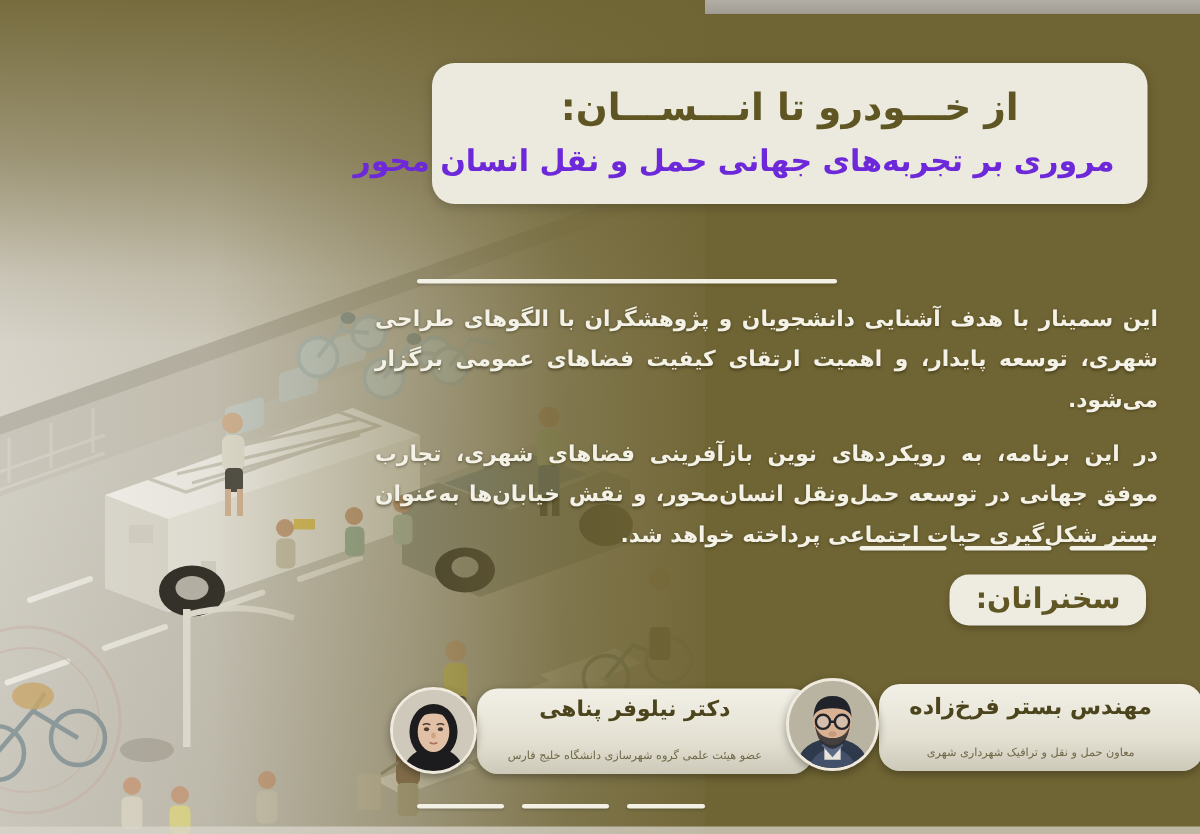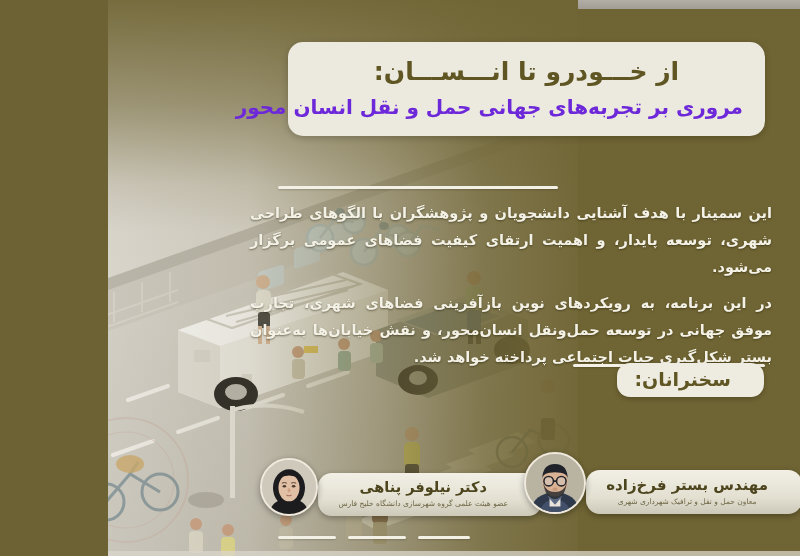--- a/index.html
+++ b/index.html
@@ -2,21 +2,21 @@
 <html lang="fa" dir="rtl"><head>
 <meta charset="utf-8">
 <style>
   html,body{margin:0;padding:0;}
   body{
     width:800px;height:556px;overflow:hidden;
     font-family:"DejaVu Sans","Liberation Sans",sans-serif;
     background:#6d6233;
   }
   .poster{
-    position:relative;width:692px;height:556px;overflow:hidden;
+    position:relative;width:800px;height:556px;overflow:hidden;
     background:
       linear-gradient(180deg,#a8a49b 0%,#a8a49b 1.6%,#6f6433 1.7%,#6f6433 100%);
   }
   
   .top-strip{
     position:absolute;left:0;top:0;width:800px;height:9px;
     background:linear-gradient(180deg,#b3aea5,#a29d94);
   }
   .bottom-strip{
     position:absolute;left:0;bottom:0;width:800px;height:5px;
@@ -90,24 +90,24 @@
     color:#f4f2e7;text-align:justify;
     font-size:14.5px;line-height:1.85;font-weight:bold;
     text-shadow:0 1px 2px rgba(40,34,10,.55);
     direction:rtl;
   }
   .body-text p{margin:0 0 10px 0;}
   .body-text p:last-child{margin-bottom:0;}
 
   
   .speakers-pill{
-    position:absolute;right:36px;top:363px;
+    position:absolute;right:36px;top:383px;
     background:#eeece1;color:#5f5624;
     font-size:19px;font-weight:bold;
-    padding:5px 33px 7px 17px;border-radius:13px;
+    padding:5px 17px 7px 17px;border-radius:13px;
     box-shadow:0 2px 5px rgba(0,0,0,.22);
   }
 
   
   .speaker{
     position:absolute;display:flex;flex-direction:row-reverse;
     align-items:flex-end;
   }
   .speaker.s1{right:24px;top:452px;}
   .speaker.s2{right:284px;top:458px;}
@@ -129,21 +129,21 @@
     box-shadow:0 2px 6px rgba(0,0,0,.30);
     position:relative;z-index:2;
     text-align:center;min-width:150px;
   }
   .sp-name{
     color:#4c441c;font-size:15px;font-weight:bold;line-height:1.2;
     white-space:nowrap;
   }
   .speaker.s2 .sp-name{font-size:14.5px;}
   .sp-role{
-    color:#6f6846;font-size:7.5px;line-height:1.3;margin-top:3px;
+    color:#6f6846;font-size:7.5px;line-height:1.3;margin-top:17px;
     white-space:nowrap;
   }
 </style>
 </head>
 <body>
 
 <div class="poster">
 
   <div class="top-strip"></div>
 

